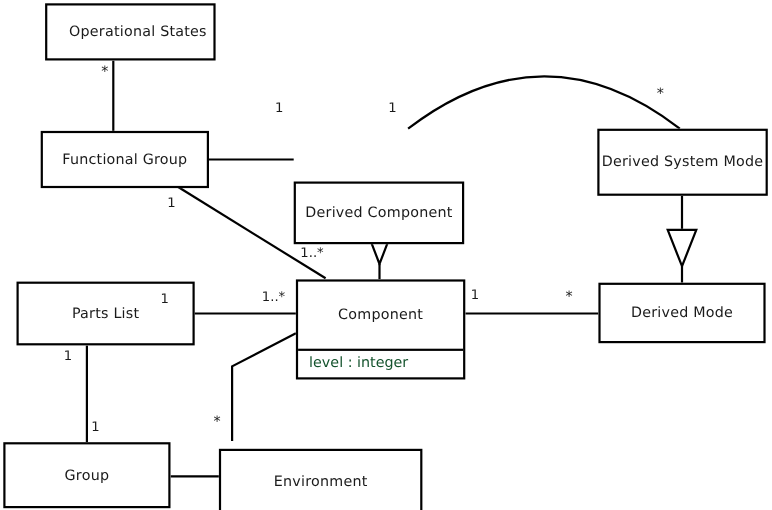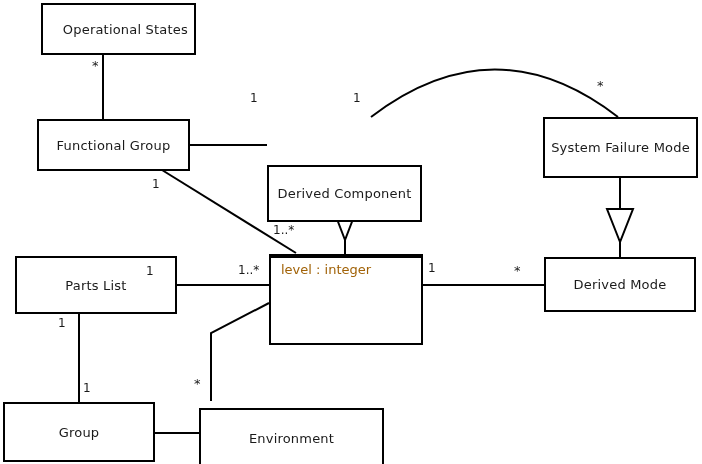--- a/index.html
+++ b/index.html
@@ -39,21 +39,21 @@
     justify-content: center;
     font-size: 13px;
     color: #1a1a1a;
     letter-spacing: 0.2px;
     white-space: nowrap;
     padding: 0 6px;
   }
   .uml-attrs {
     border-top: 2px solid #000000;
     font-size: 13px;
-    color: #a16207;
+    color: #14532d;
     padding: 4px 10px 5px 10px;
     white-space: nowrap;
   }
   .mult {
     position: absolute;
     font-size: 12px;
     color: #1a1a1a;
     white-space: nowrap;
     z-index: 8;
     line-height: 1;
@@ -93,26 +93,27 @@
       <div class="uml-class" style="left: 41px; top: 3px; width: 155px; height: 52px; align-items: flex-end;">
         <div class="uml-name">Operational States</div>
       </div>
       <div class="uml-class" style="left: 37px; top: 119px; width: 153px; height: 52px;">
         <div class="uml-name">Functional Group</div>
       </div>
       <div class="uml-class" style="left: 267px; top: 117px; width: 155px; height: 57px; margin-top: 48px;">
         <div class="uml-name">Derived Component</div>
       </div>
       <div class="uml-class" style="left: 543px; top: 117px; width: 155px; height: 61px;">
-        <div class="uml-name">System Failure Mode</div>
+        <div class="uml-name">Derived System Mode</div>
       </div>
       <div class="uml-class" style="left: 5px; top: 256px; width: 162px; height: 58px; margin-left: 10px;">
         <div class="uml-name">Parts List</div>
       </div>
       <div class="uml-class" style="left: 269px; top: 254px; width: 154px; height: 91px;">
+        <div class="uml-name">Component</div>
         <div class="uml-attrs">level : integer</div>
       </div>
       <div class="uml-class" style="left: 544px; top: 257px; width: 152px; height: 55px;">
         <div class="uml-name">Derived Mode</div>
       </div>
       <div class="uml-class" style="left: 3px; top: 402px; width: 152px; height: 60px;">
         <div class="uml-name">Group</div>
       </div>
       <div class="uml-class" style="left: 199px; top: 408px; width: 185px; height: 60px;">
         <div class="uml-name">Environment</div>

